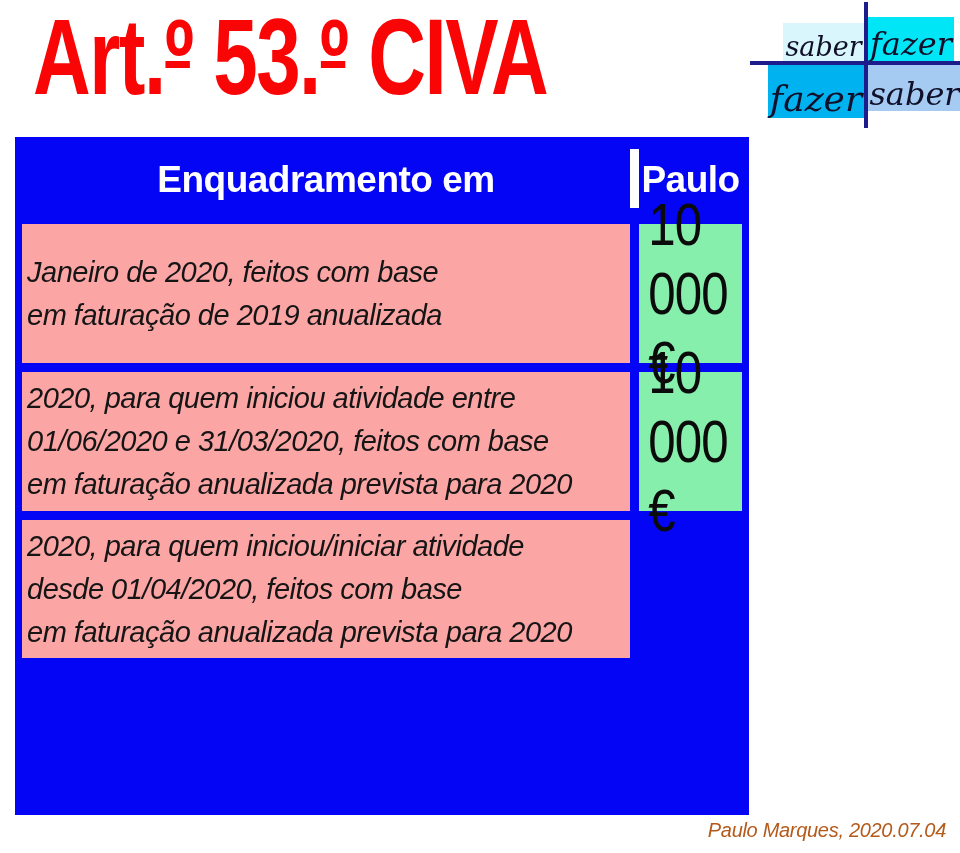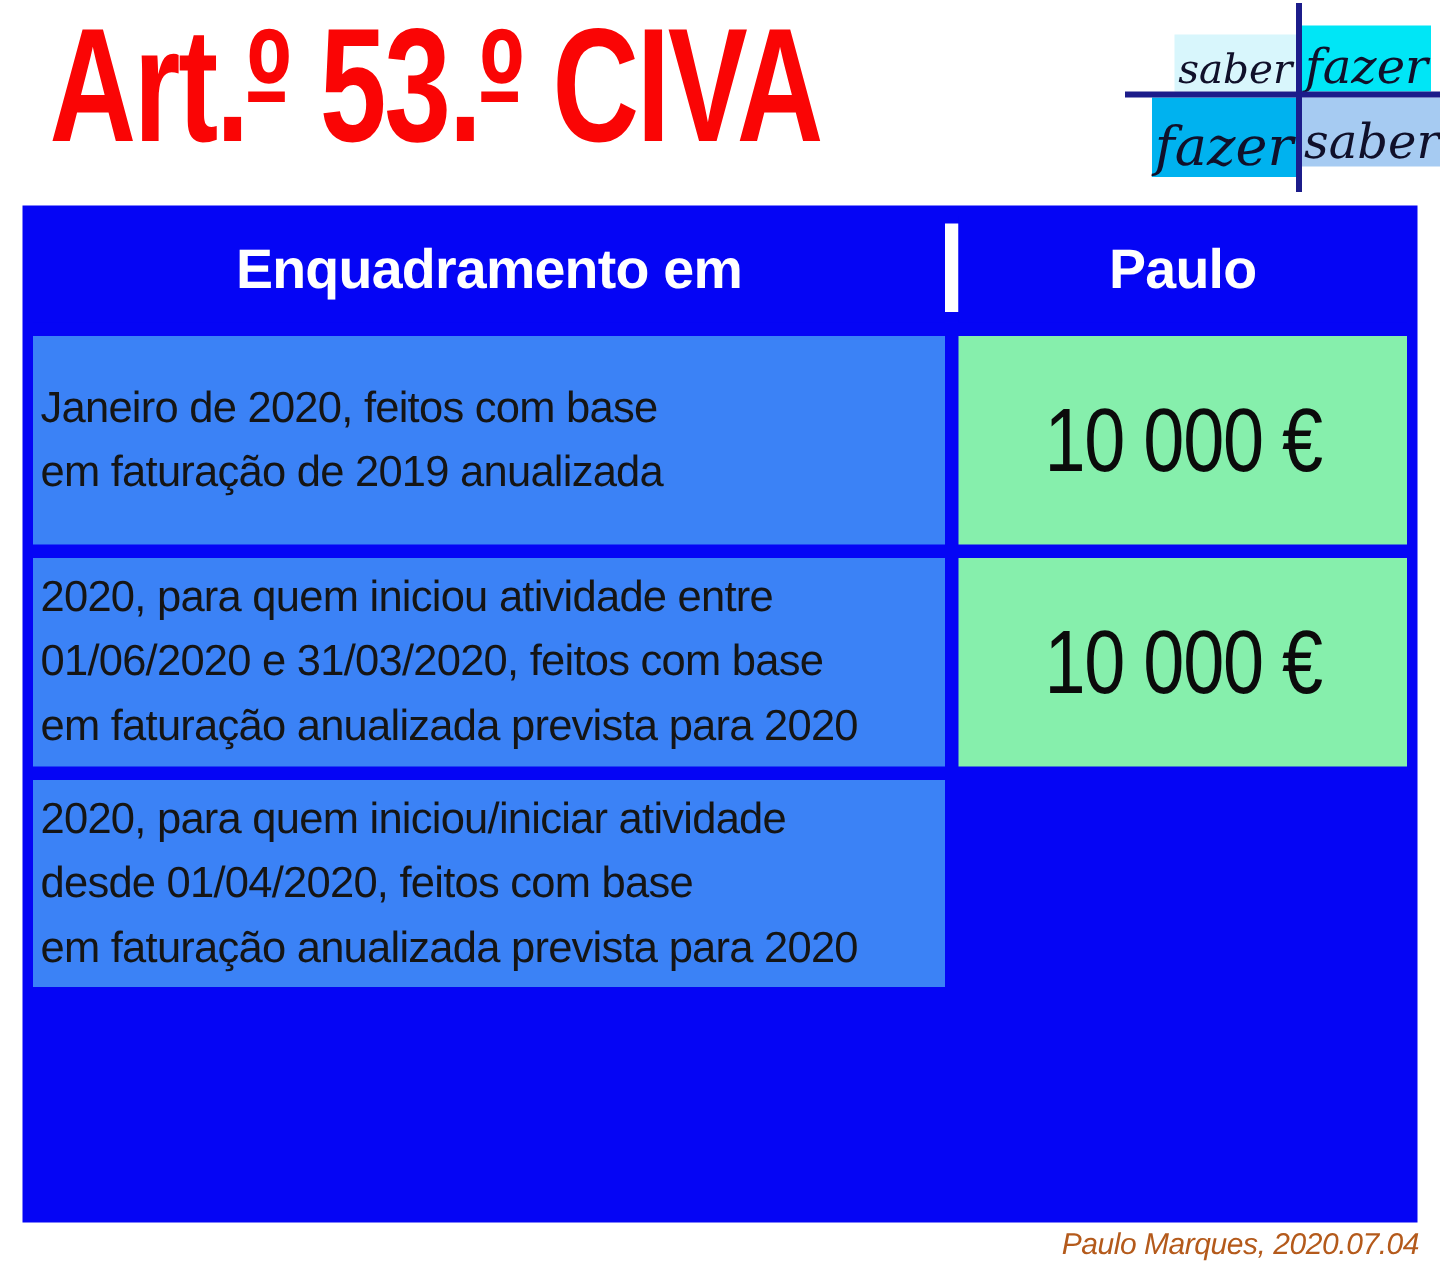--- a/index.html
+++ b/index.html
@@ -64,21 +64,21 @@
   .box-tr { left: 828px; top: 17px; width: 86px; height: 44px; background: var(--logo-tr); font-size: 32px; }
   .box-bl { left: 728px; top: 65px; width: 96px; height: 53px; background: var(--logo-bl); font-size: 36px; }
   .box-br { left: 828px; top: 65px; width: 93px; height: 46px; background: var(--logo-br); font-size: 32px; }
   .cross-v { position: absolute; left: 824px; top: 2px; width: 4px; height: 126px; background: var(--logo-cross); }
   .cross-h { position: absolute; left: 710px; top: 61px; width: 231px; height: 4px; background: var(--logo-cross); }
 
   
   .civa-table {
     position: absolute;
     left: 15px; top: 137px;
-    width: 930px; height: 678px;
+    width: 734px; height: 678px;
     background: var(--accent-blue);
     display: grid;
     grid-template-columns: 608px 1fr;
     grid-template-rows: 71px 139px 139px 138px 1fr;
     padding: 7px;
     column-gap: 9px;
     row-gap: 9px;
   }
   .th {
     background: var(--accent-blue);
@@ -92,29 +92,30 @@
     letter-spacing: -0.5px;
   }
   .th-left::after {
     content: "";
     position: absolute;
     right: -9px; top: 5px; bottom: 7px;
     width: 9px;
     background: #ffffff;
   }
   .cell-desc {
-    background: #3b82f6;
+    background: #fca5a5;
     color: #151515;
     display: flex;
     align-items: center;
     padding-left: 5px;
     font-size: 29px;
     letter-spacing: -0.5px;
     line-height: 43px;
     white-space: pre;
+    font-style: italic;
   }
   .cell-limit {
     background: #86efac;
     color: #0b0b0b;
     display: flex;
     align-items: center;
     justify-content: center;
   }
   .cell-limit span {
     font-size: 60px;

